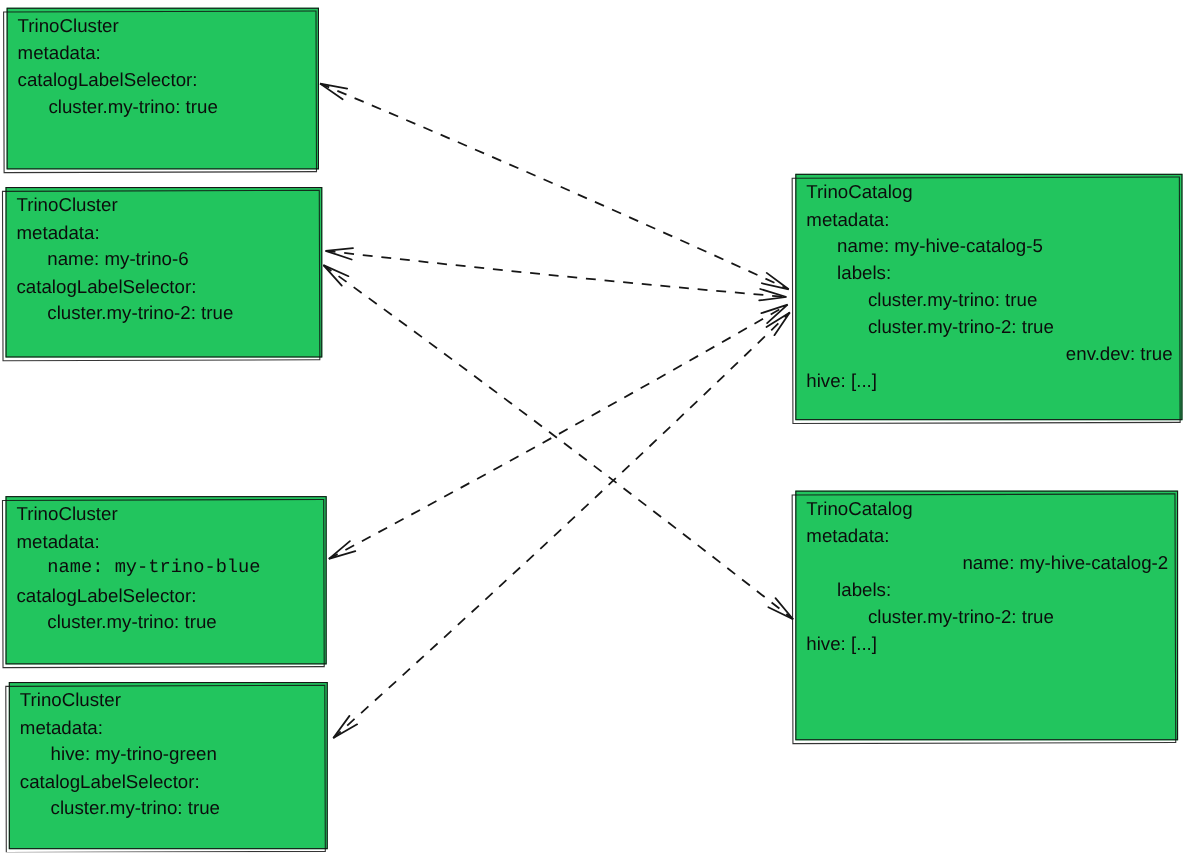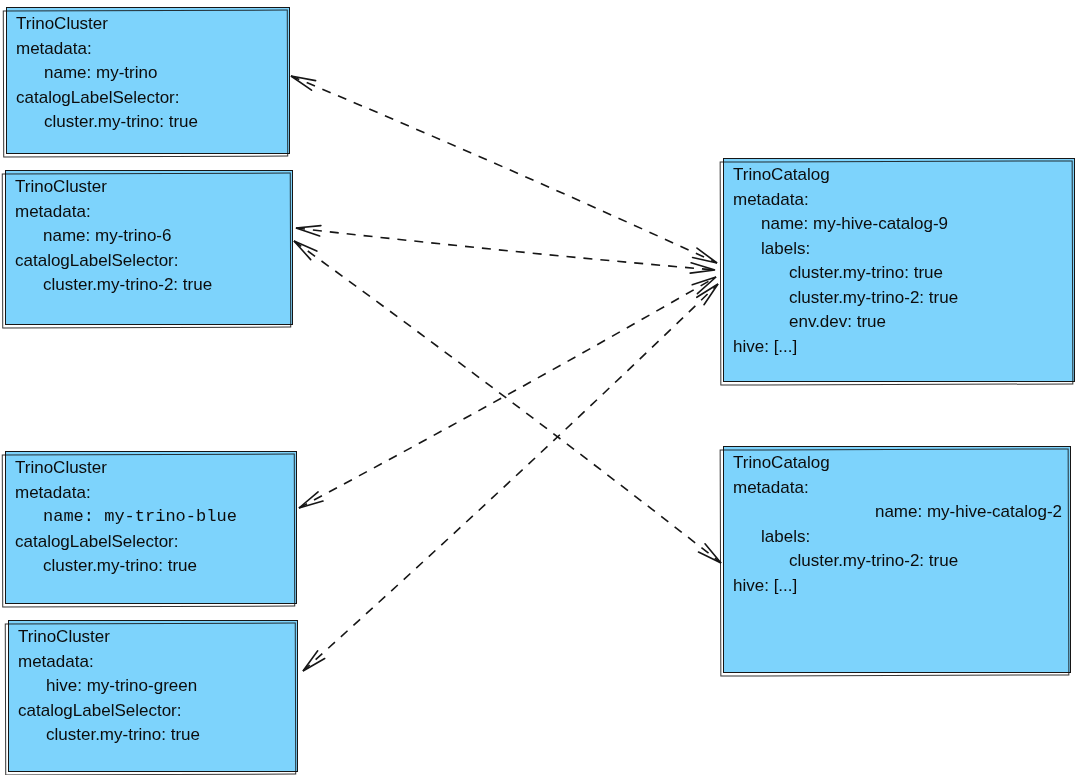--- a/index.html
+++ b/index.html
@@ -19,21 +19,21 @@
     position: absolute;
     left: 0;
     top: 0;
     width: 1082px;
     height: 775px;
     pointer-events: none;
   }
   .node {
     position: absolute;
     box-sizing: border-box;
-    background: #7dd3fc;
+    background: #22c55e;
     border: 1.5px solid #161616;
     padding: 4px 8px 4px 9px;
     color: #0c0c0c;
   }
   
   .node::before {
     content: "";
     position: absolute;
     left: -4px;
     top: 2px;
@@ -78,21 +78,20 @@
       <g>
         <path d="M294,241 Q510.51046088903905,398.00786708192646 721,563" fill="none" stroke="#161616" stroke-width="1.6" stroke-dasharray="9 8"></path>
         <path d="M310.7,259.6 L294,241 L316.8,251.1" fill="none" stroke="#161616" stroke-width="1.6" stroke-linecap="round"></path>
         <path d="M705.0,543.8 L721,563 L698.5,552.0" fill="none" stroke="#161616" stroke-width="1.6" stroke-linecap="round"></path>
       </g>
     </svg>
 <div class="node" style="left: 6px; top: 7px; width: 284px; height: 147px;">
     <div class="node-lines">
         <div class="node-line" style="padding-left: 0px;">TrinoCluster</div>
         <div class="node-line" style="padding-left: 0px;">metadata:</div>
-        <div class="node-line" style="padding-left: 28px;">name: my-trino</div>
         <div class="node-line" style="padding-left: 0px;">catalogLabelSelector:</div>
         <div class="node-line" style="padding-left: 28px;">cluster.my-trino: true</div>
       </div>
   </div>
     <div class="node" style="left: 5px; top: 170px; width: 288px; height: 155px;">
     <div class="node-lines">
         <div class="node-line" style="padding-left: 0px;">TrinoCluster</div>
         <div class="node-line" style="padding-left: 0px;">metadata:</div>
         <div class="node-line" style="padding-left: 28px;">name: my-trino-6</div>
         <div class="node-line" style="padding-left: 0px;">catalogLabelSelector:</div>
@@ -114,25 +113,25 @@
         <div class="node-line" style="padding-left: 0px;">metadata:</div>
         <div class="node-line" style="padding-left: 28px;">hive: my-trino-green</div>
         <div class="node-line" style="padding-left: 0px;">catalogLabelSelector:</div>
         <div class="node-line" style="padding-left: 28px;">cluster.my-trino: true</div>
       </div>
   </div>
     <div class="node" style="left: 723px; top: 158px; width: 352px; height: 224px;">
     <div class="node-lines">
         <div class="node-line" style="padding-left: 0px;">TrinoCatalog</div>
         <div class="node-line" style="padding-left: 0px;">metadata:</div>
-        <div class="node-line" style="padding-left: 28px;">name: my-hive-catalog-9</div>
+        <div class="node-line" style="padding-left: 28px;">name: my-hive-catalog-5</div>
         <div class="node-line" style="padding-left: 28px;">labels:</div>
         <div class="node-line" style="padding-left: 56px;">cluster.my-trino: true</div>
         <div class="node-line" style="padding-left: 56px;">cluster.my-trino-2: true</div>
-        <div class="node-line" style="padding-left: 56px;">env.dev: true</div>
+        <div class="node-line" style="padding-left: 56px; text-align: right;">env.dev: true</div>
         <div class="node-line" style="padding-left: 0px;">hive: [...]</div>
       </div>
   </div>
     <div class="node" style="left: 723px; top: 446px; width: 348px; height: 227px;">
     <div class="node-lines">
         <div class="node-line" style="padding-left: 0px;">TrinoCatalog</div>
         <div class="node-line" style="padding-left: 0px;">metadata:</div>
         <div class="node-line" style="padding-left: 28px; text-align: right;">name: my-hive-catalog-2</div>
         <div class="node-line" style="padding-left: 28px;">labels:</div>
         <div class="node-line" style="padding-left: 56px;">cluster.my-trino-2: true</div>

